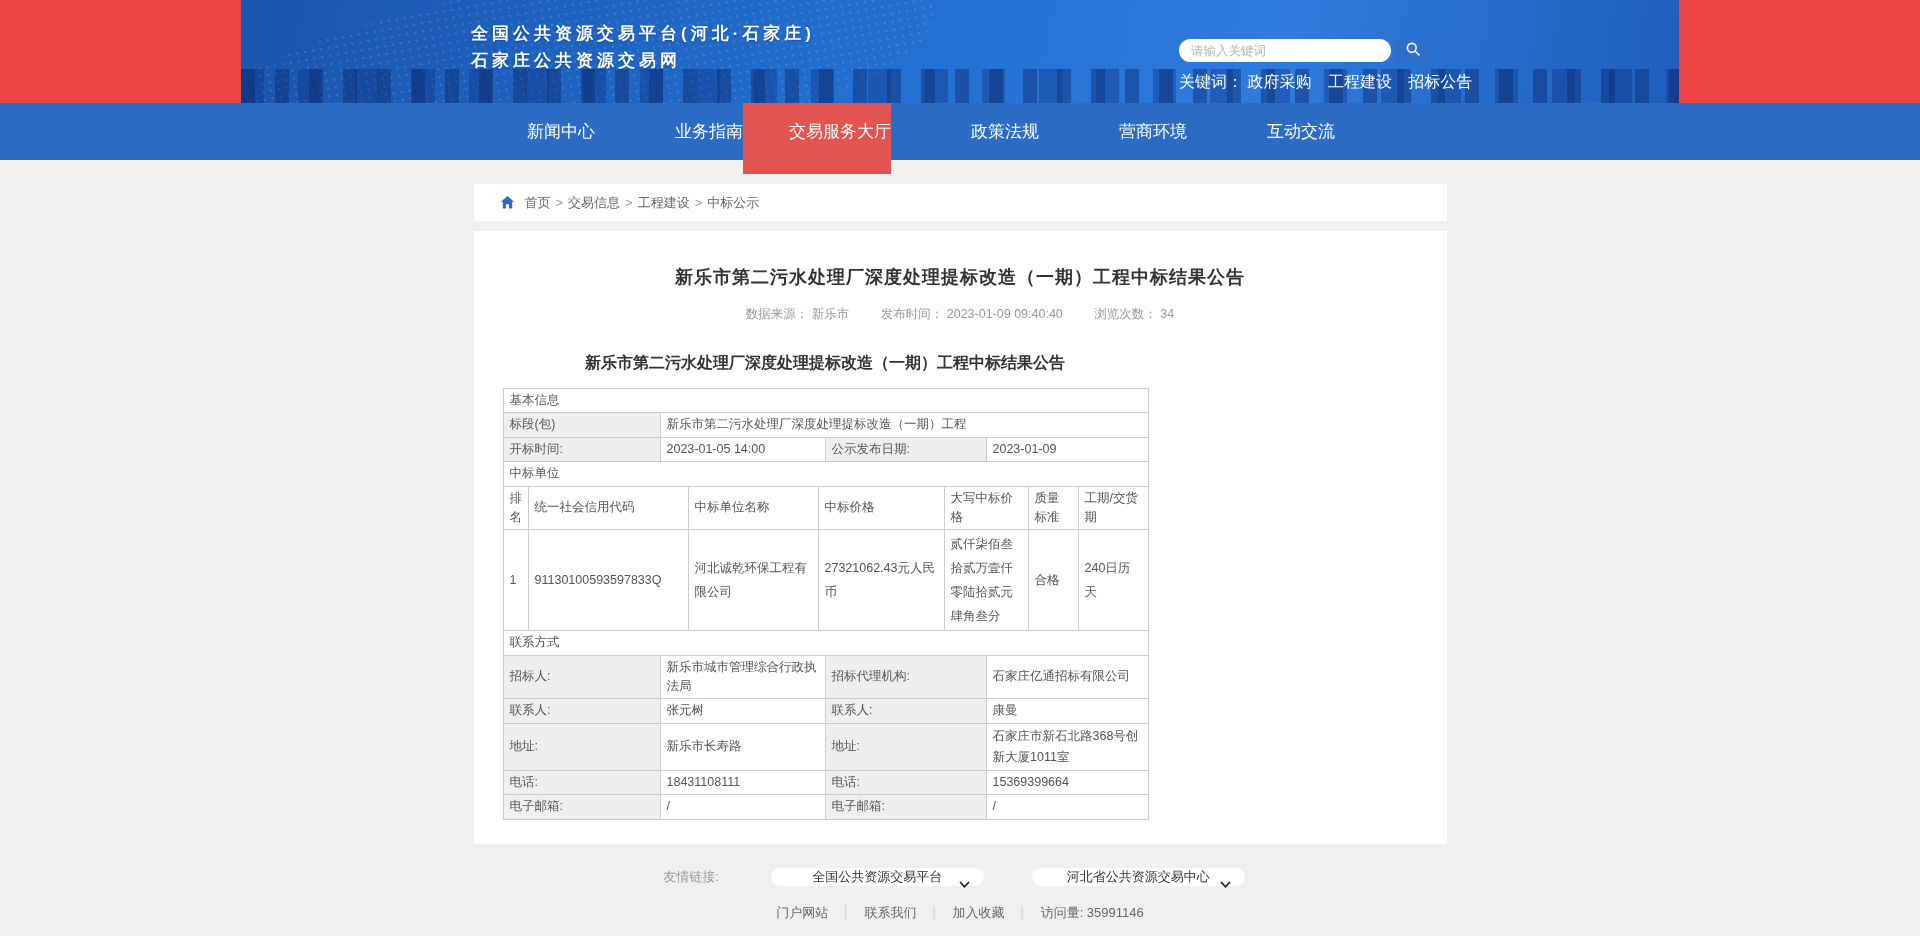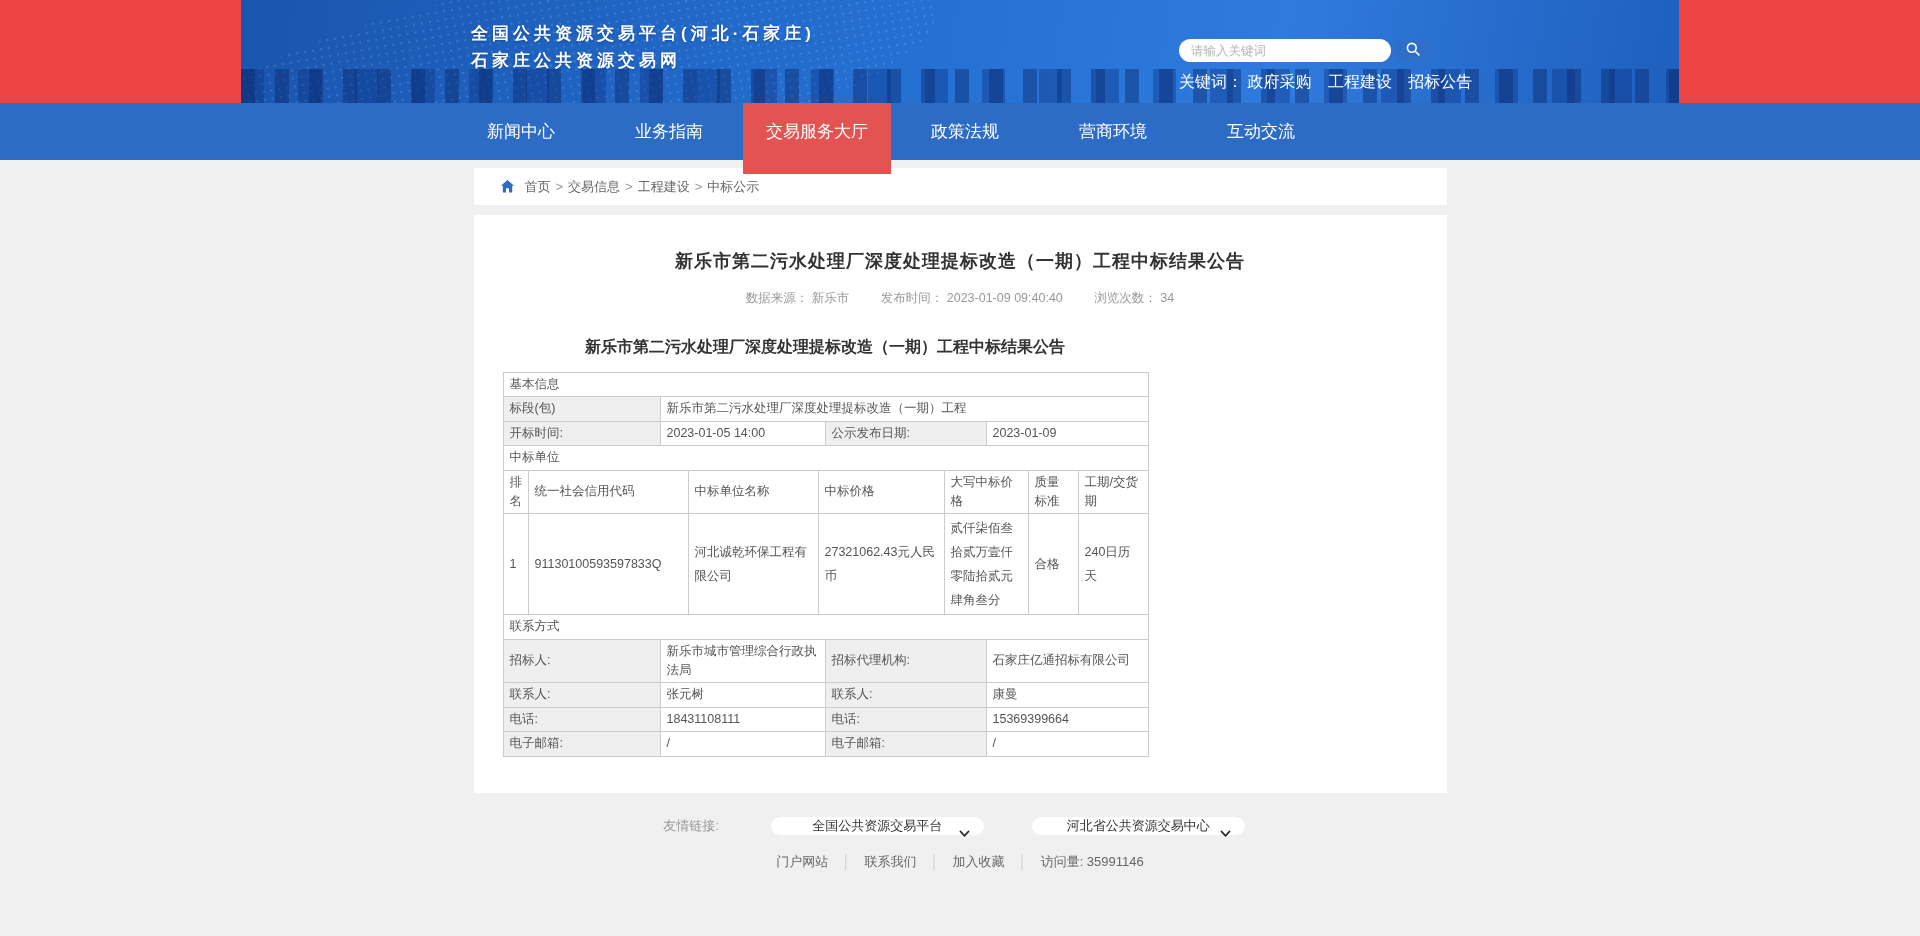--- a/index.html
+++ b/index.html
@@ -23,30 +23,30 @@
   .search-input { width:212px; height:23px; border:none; border-radius:12px; padding:8px 12px;
     font-size:12.5px; color:#333; outline:none; }
   .search-input::placeholder { color:#b5b5b5; }
   .search-btn { width:36px; height:23px; margin-left:4px; border:none; border-radius:6px;
     background:#2f6ec9; display:flex; align-items:center; justify-content:center; cursor:pointer; }
   .kw-row { position:absolute; top:72px; left:0; color:#fff; font-size:16px; white-space:nowrap; }
   .kw-row a { color:#fff; text-decoration:none; margin-right:12px; cursor:pointer; }
   .navbar { height:57px; background:#2c6cc4; }
   .nav-inner { width:1438px; margin:0 auto; height:57px; }
   .nav-list { list-style:none; display:flex; padding-left:206px; height:57px; }
-  .nav-item { width:148px; height:71px; line-height:57px; text-align:center; color:#fff;
+  .nav-item { width:148px; height:71px; line-height:57px; text-align:right; color:#fff;
     font-size:17px; cursor:pointer; }
   .nav-item.active { background:#e25351; }
-  .crumb-bar { width:973px; margin:8px auto 0; height:37px; background:#fff;
+  .crumb-bar { width:973px; margin:24px auto 0; height:37px; background:#fff;
     display:flex; align-items:center; padding-left:26px; }
   .crumb-bar .home-ic { width:15px; height:15px; margin-right:10px; }
   .crumb { font-size:13px; color:#666; }
   .crumb a { color:#666; text-decoration:none; cursor:pointer; }
   .crumb .sep { color:#999; margin:0 5px; }
-  .card { width:973px; margin:10px auto 0; background:#fff; padding:34px 0 36px; }
+  .card { width:973px; margin:10px auto 0; background:#fff; padding:34px 0 24px; }
   .art-title { text-align:center; font-size:18px; font-weight:bold; color:#333; letter-spacing:1px; }
   .art-meta { text-align:center; margin-top:17px; font-size:12.5px; color:#999; }
   .art-meta span { margin:0 14px; }
   .doc-body { width:645px; margin-left:29px; margin-top:30px; }
   .doc-title { text-align:center; font-size:16px; font-weight:bold; color:#333; margin-bottom:14px; }
   table { border-collapse:collapse; width:645px; table-layout:fixed; font-size:12.5px; color:#555; }
   table + table { margin-top:-1px; }
   td { border:1px solid #ccc; padding:2px 6px; height:23px; line-height:1.55;
     word-break:break-all; vertical-align:middle; }
   td.lbl { background:#efefef; }
@@ -206,20 +206,26 @@
         <td>新乐市城市管理综合行政执法局</td>
         <td class="lbl">招标代理机构:</td>
         <td>石家庄亿通招标有限公司</td>
       </tr>
       <tr>
         <td class="lbl">联系人:</td>
         <td>张元树</td>
         <td class="lbl">联系人:</td>
         <td>康曼</td>
       </tr>
+      <tr class="addr-row">
+        <td class="lbl">地址:</td>
+        <td>新乐市长寿路</td>
+        <td class="lbl">地址:</td>
+        <td>石家庄市新石北路368号创新大厦1011室</td>
+      </tr>
       <tr>
         <td class="lbl">电话:</td>
         <td>18431108111</td>
         <td class="lbl">电话:</td>
         <td>15369399664</td>
       </tr>
       <tr>
         <td class="lbl">电子邮箱:</td>
         <td>/</td>
         <td class="lbl">电子邮箱:</td>

